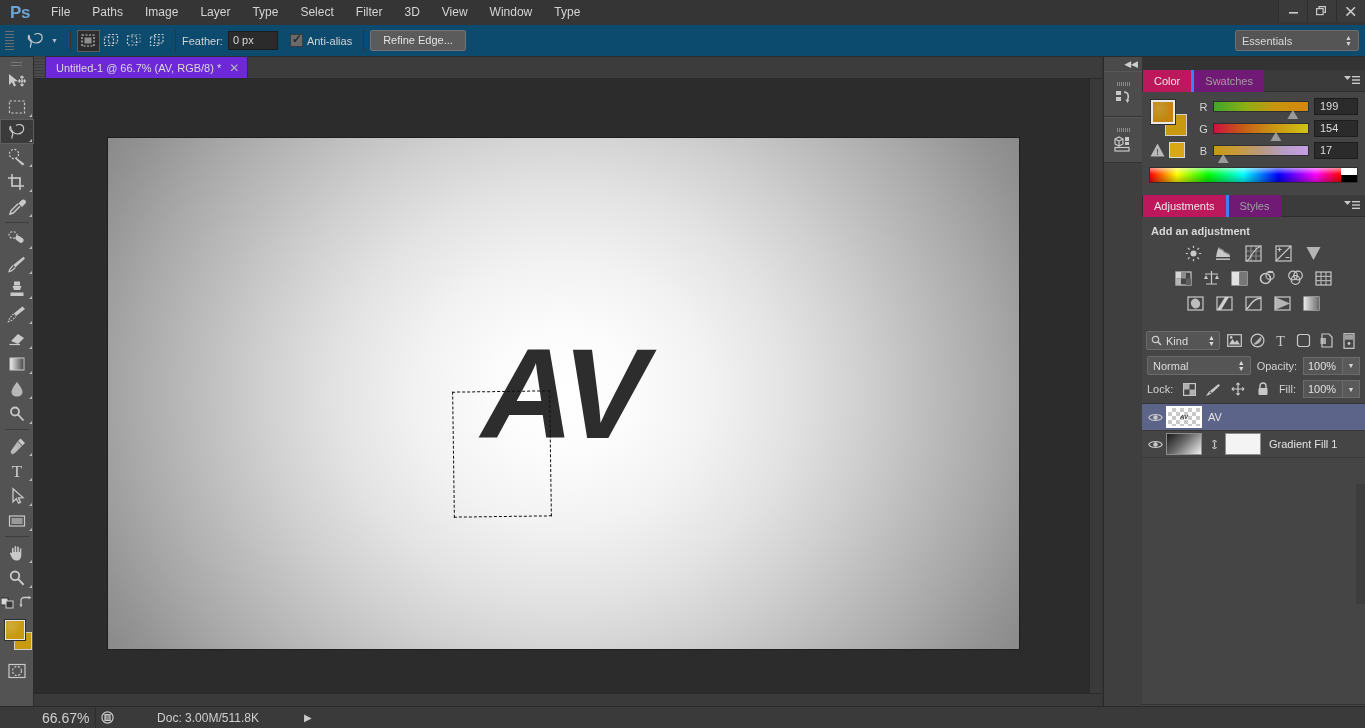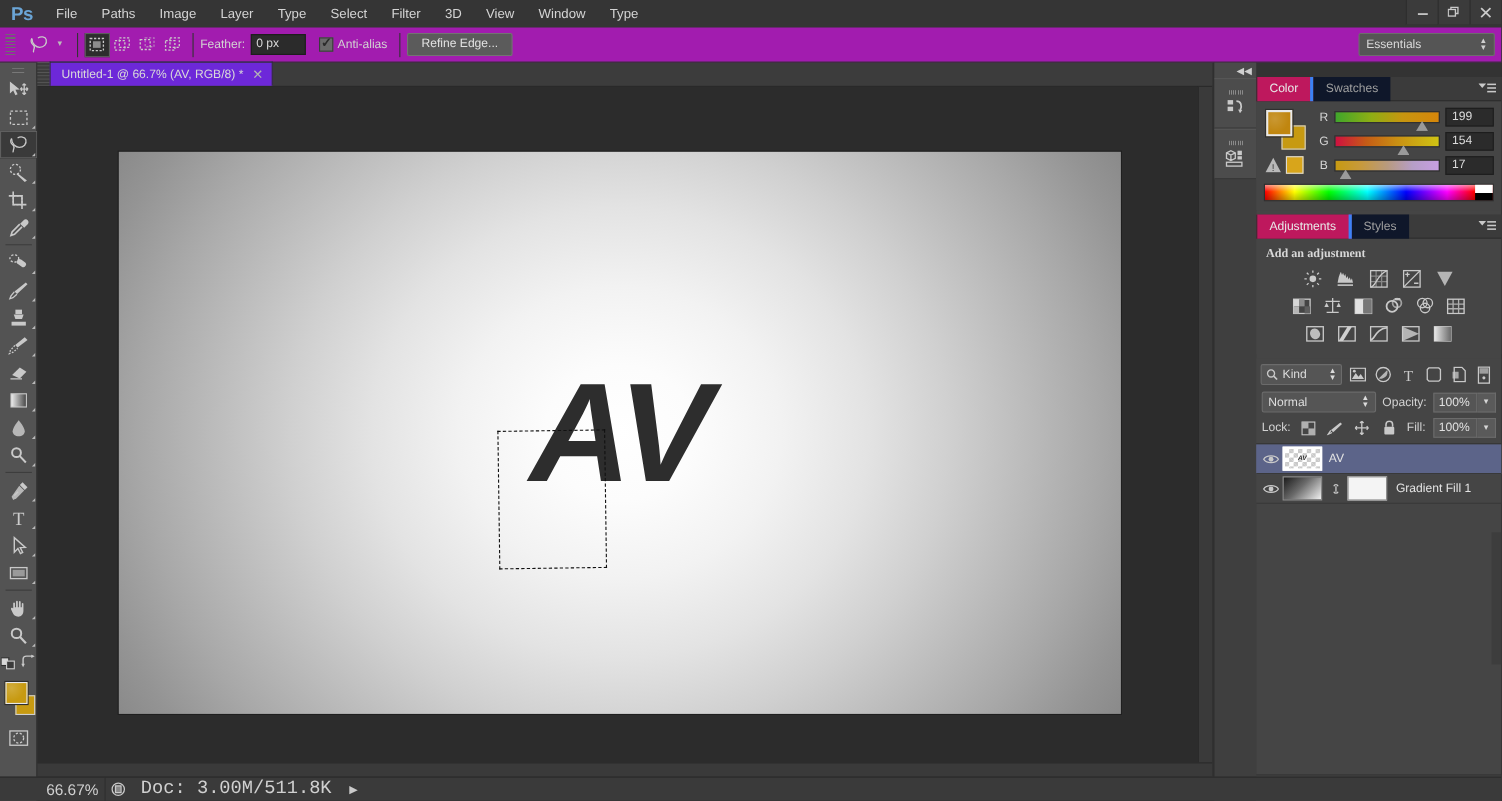--- a/index.html
+++ b/index.html
@@ -34,21 +34,21 @@
   .win-btns { position: absolute; right: 0; top: 0; display: flex; height: 22px; }
   .win-btn {
     width: 29px; height: 22px; display: flex; align-items: center; justify-content: center;
     color: #d6d6d6; font-size: 12px; background: #3b3b3b;
     border-left: 1px solid #2e2e2e;
   }
 
   
   .optionsbar {
     position: absolute; left: 0; top: 25px; width: 1365px; height: 32px;
-    background: #a21caf;
+    background: #0c4a6e;
     border-bottom: 1px solid #2c2c2c;
     display: flex; align-items: center;
   }
   .grip {
     width: 9px; height: 20px; margin: 0 4px 0 5px;
     background: repeating-linear-gradient(to bottom, #6e6e6e 0 1px, transparent 1px 3px);
   }
   .tool-preset {
     display: flex; align-items: center; gap: 3px;
     padding: 0 6px;
@@ -196,21 +196,21 @@
     display: flex; align-items: center;
   }
   .sb-zoom {
     width: 62px; height: 22px; display: flex; align-items: center;
     padding-left: 8px; font-size: 14px; color: #d0d0d0;
     border-right: 1px solid #2e2e2e;
   }
   .sb-icon { width: 22px; display: flex; align-items: center; justify-content: center; }
   .sb-doc {
     min-width: 180px; height: 22px; display: flex; align-items: center; justify-content: center;
-    font-size: 17px; color: #d0d0d0; padding: 0 10px; font-family: Liberation Mono, monospace;
+    font-size: 12px; color: #d0d0d0; padding: 0 10px;
   }
   .sb-arrow { font-size: 10px; color: #cacaca; padding: 0 6px; }
 
   
   .minidock {
     position: absolute; left: 1103px; top: 57px; width: 39px; height: 671px;
     background: #3f3f3f; border-left: 1px solid #2b2b2b;
   }
   .md-collapse {
     height: 14px; display: flex; align-items: center; justify-content: flex-end;
@@ -234,21 +234,21 @@
     background: #454545;
   }
   .panel { background: #454545; }
   .panel-tabs {
     display: flex; align-items: stretch; height: 22px;
     background: #3b3b3b; border-bottom: 1px solid #2e2e2e;
     position: relative;
   }
   .ptab {
     padding: 0 11px; height: 22px; line-height: 22px;
-    font-size: 11px; color: #9f9f9f; background: #0f172a;
+    font-size: 11px; color: #9f9f9f; background: #701a75;
   }
   .ptab.active {
     background: #be185d; color: #e8e8e8;
     border-left: 1px solid #2e2e2e; border-right: 3px solid #3b82f6;
   }
   .ptab-menu {
     position: absolute; right: 5px; top: 5px;
     font-size: 11px; color: #c8c8c8; letter-spacing: -1px;
   }
   .panel-body { padding: 6px 7px 8px 7px; }
@@ -756,21 +756,21 @@
         <div class="ptab">Styles</div>
         <div class="ptab-menu">
           <svg width="16" height="11" viewBox="0 0 16 11">
               <path class="icf" d="M0 1 L7 1 L3.5 5 Z"></path>
               <rect class="icf" x="8" y="1" width="8" height="1.4"></rect>
               <rect class="icf" x="8" y="4.3" width="8" height="1.4"></rect>
               <rect class="icf" x="8" y="7.6" width="8" height="1.4"></rect>
             </svg>
         </div>
       </div>
-      <div class="panel-body" style="padding-bottom:10px;font-family:Liberation Serif, serif;">
+      <div class="panel-body" style="padding-bottom:10px;">
         <div class="adj-title">Add an adjustment</div>
         <div class="adj-rows">
           <div class="adj-row">
             <div class="adj-ico">
                 <svg width="17" height="17" viewBox="0 0 17 17">
                   <circle class="icf" cx="8.5" cy="8.5" r="3"></circle>
                   <path class="ic" d="M8.5 0.8 L8.5 3 M8.5 14 L8.5 16.2 M0.8 8.5 L3 8.5 M14 8.5 L16.2 8.5 M3 3 L4.6 4.6 M12.4 12.4 L14 14 M3 14 L4.6 12.4 M12.4 4.6 L14 3"></path>
                 </svg>
               </div>
             <div class="adj-ico">

